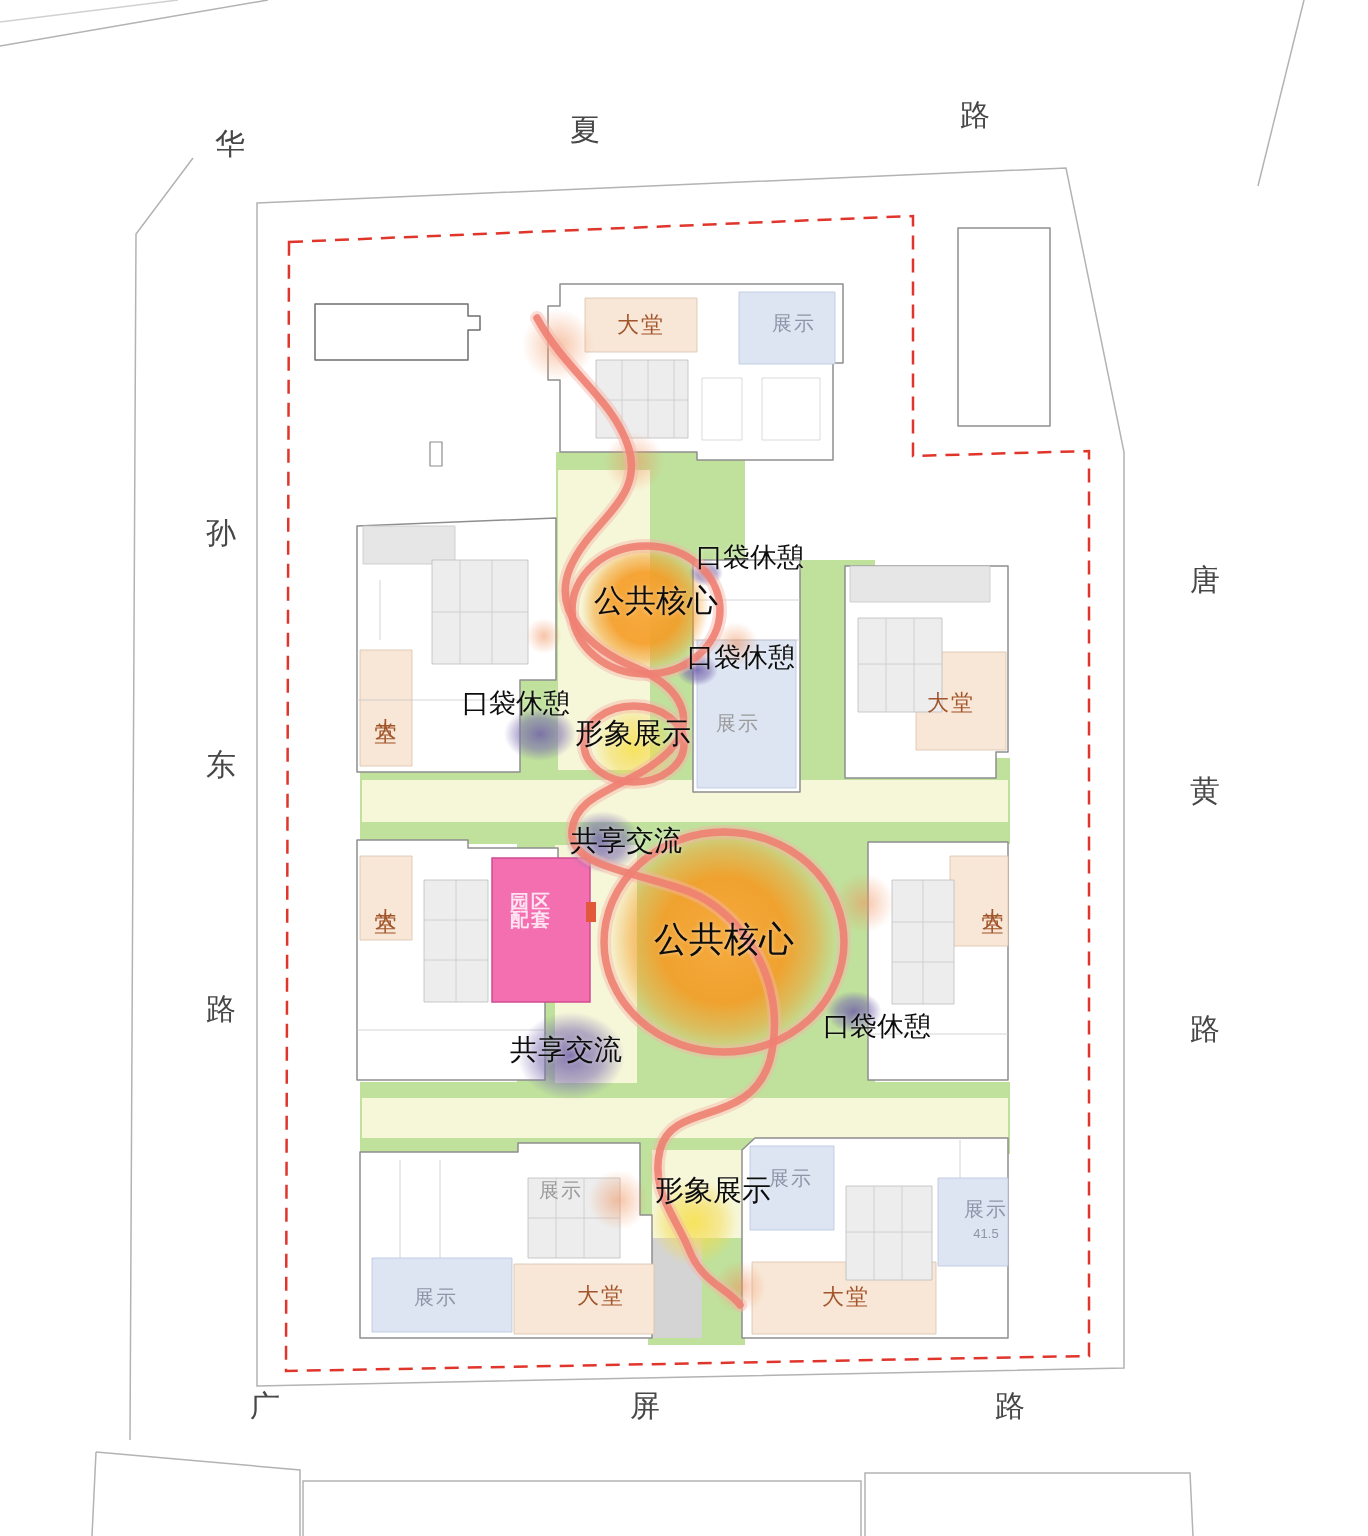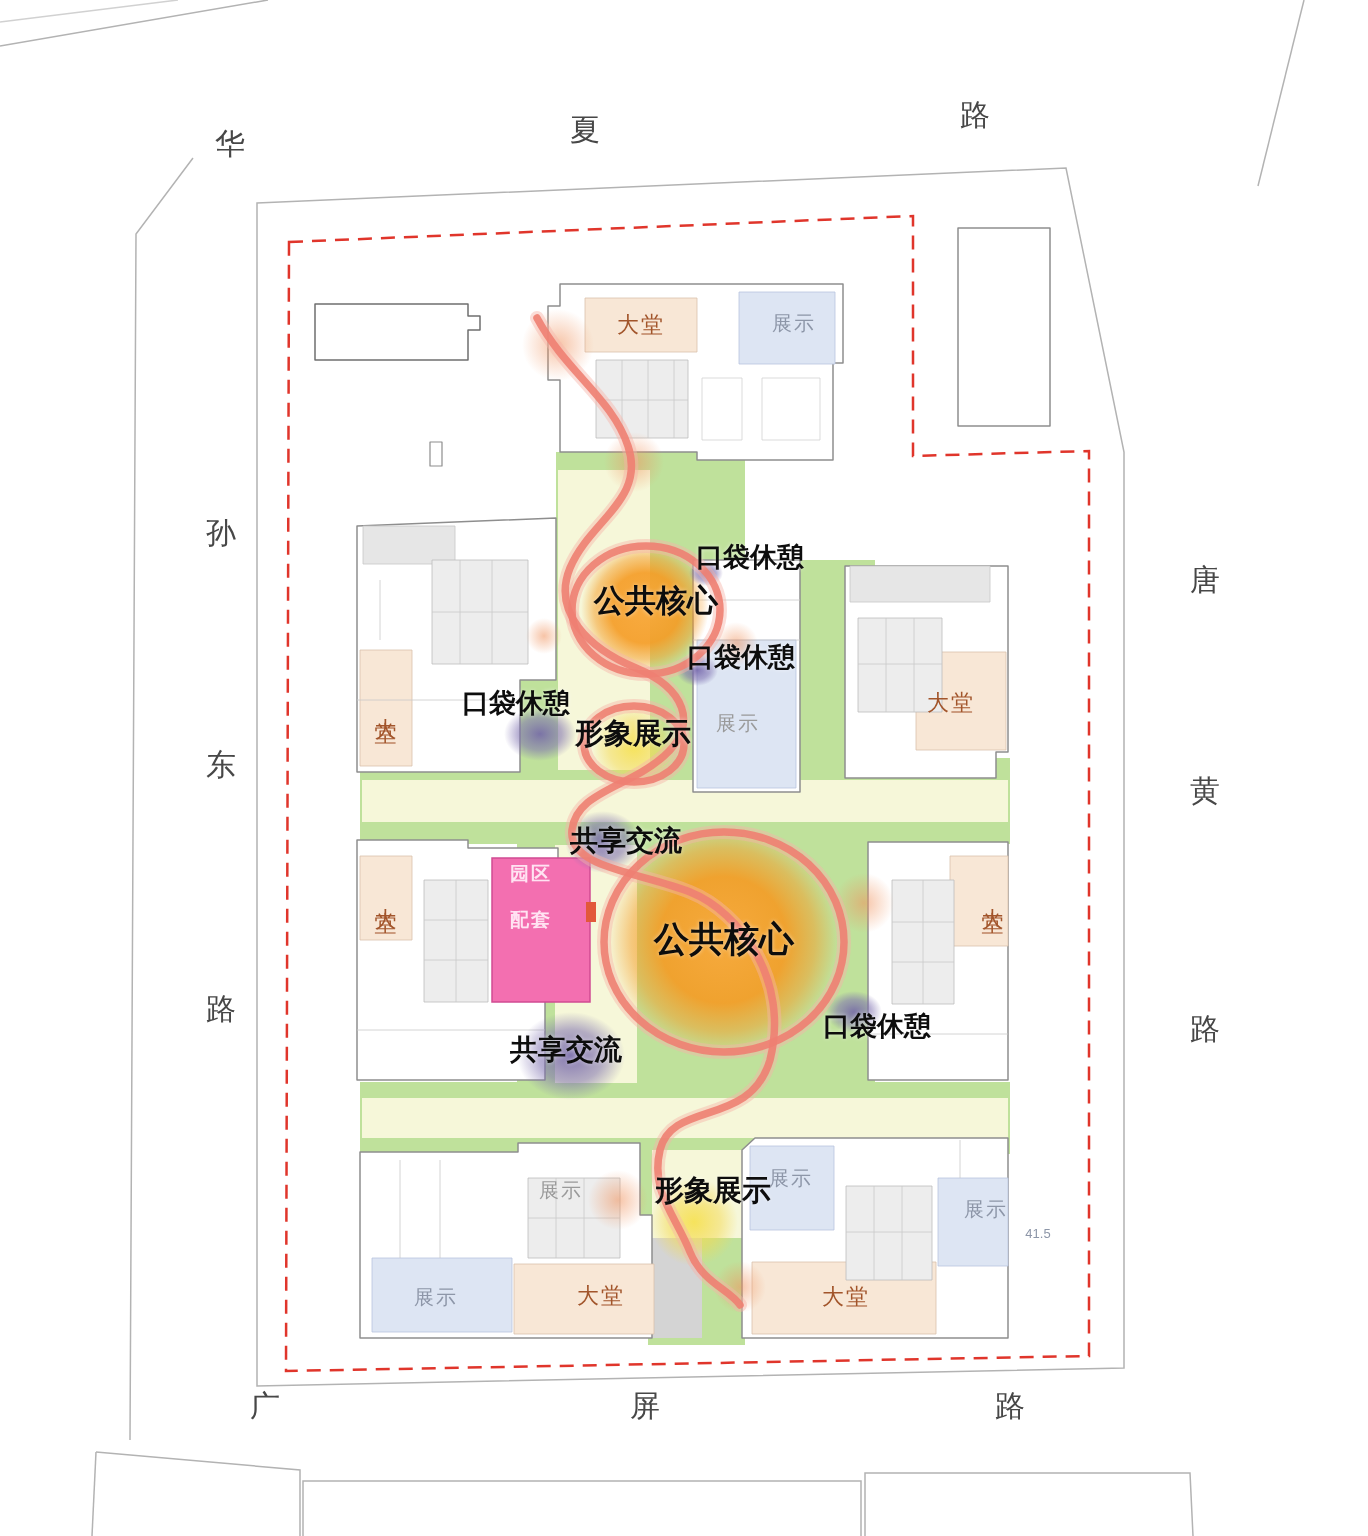--- a/index.html
+++ b/index.html
@@ -7,21 +7,21 @@
     position:relative;width:1368px;height:1536px;background:#ffffff;overflow:hidden;
     font-family:"Liberation Sans","DejaVu Sans",sans-serif;
   }
   .stage svg{position:absolute;left:0;top:0;}
   .labels{position:absolute;left:0;top:0;width:100%;height:100%;z-index:5;}
   .lbl{
     position:absolute;transform:translate(-50%,-50%);white-space:nowrap;
     line-height:1.05;text-align:center;
   }
   .road-char{font-size:30px;color:#474747;letter-spacing:2px;}
-  .ann{font-weight:700;color:#0d0d0d;font-size:27px;text-shadow:0 0 4px rgba(255,255,255,.55);}
+  .ann{font-weight:400;color:#0d0d0d;font-size:27px;text-shadow:0 0 4px rgba(255,255,255,.55);}
   .ann-core{font-size:31px;}
   .ann-core-big{font-size:35px;}
   .room-lobby{font-size:22px;color:#a2552b;letter-spacing:2px;}
   .room-lobby.vert{writing-mode:vertical-rl;text-orientation:upright;letter-spacing:4px;}
   .room-display{font-size:20px;color:#8d96a8;letter-spacing:2px;}
   .room-display.gray{color:#9a9a9a;}
   .room-value{font-size:13px;color:#8d96a8;}
   .amenity-text{font-size:19px;font-weight:700;color:#ffe3f2;letter-spacing:2px;}
 </style>
 </head>
@@ -226,32 +226,32 @@
     <span class="lbl ann ann-core" style="left:656px;top:601px;">公共核心</span>
     <span class="lbl ann" style="left:741px;top:657px;">口袋休憩</span>
     <span class="lbl ann" style="left:516px;top:703px;">口袋休憩</span>
     <span class="lbl ann" style="left:633px;top:733px;font-size:29px;">形象展示</span>
     <span class="lbl ann" style="left:626px;top:841px;font-size:28px;">共享交流</span>
     <span class="lbl ann ann-core-big" style="left:724px;top:939px;">公共核心</span>
     <span class="lbl ann" style="left:877px;top:1026px;">口袋休憩</span>
     <span class="lbl ann" style="left:566px;top:1050px;font-size:28px;">共享交流</span>
     <span class="lbl ann" style="left:713px;top:1190px;font-size:29px;">形象展示</span>
 
-    <span class="lbl amenity-text" style="left:531px;top:874px;">园区</span>
+    <span class="lbl amenity-text" style="left:531px;top:902px;">园区</span>
     <span class="lbl amenity-text" style="left:531px;top:920px;">配套</span>
 
     <span class="lbl room-lobby" style="left:641px;top:325px;">大堂</span>
     <span class="lbl room-lobby vert" style="left:386px;top:704px;">大堂</span>
     <span class="lbl room-lobby" style="left:951px;top:703px;">大堂</span>
     <span class="lbl room-lobby vert" style="left:386px;top:894px;">大堂</span>
     <span class="lbl room-lobby vert" style="left:993px;top:894px;">大堂</span>
     <span class="lbl room-lobby" style="left:601px;top:1296px;">大堂</span>
     <span class="lbl room-lobby" style="left:846px;top:1297px;">大堂</span>
 
     <span class="lbl room-display" style="left:794px;top:323px;">展示</span>
     <span class="lbl room-display gray" style="left:738px;top:723px;">展示</span>
     <span class="lbl room-display gray" style="left:561px;top:1190px;">展示</span>
     <span class="lbl room-display" style="left:791px;top:1178px;">展示</span>
     <span class="lbl room-display" style="left:986px;top:1209px;">展示</span>
     <span class="lbl room-display" style="left:436px;top:1297px;">展示</span>
-    <span class="lbl room-value" style="left:1038px;top:1234px;">41.5</span>
+    <span class="lbl room-value" style="left:986px;top:1234px;">41.5</span>
   </div>
 </div>
 
 </body></html>

